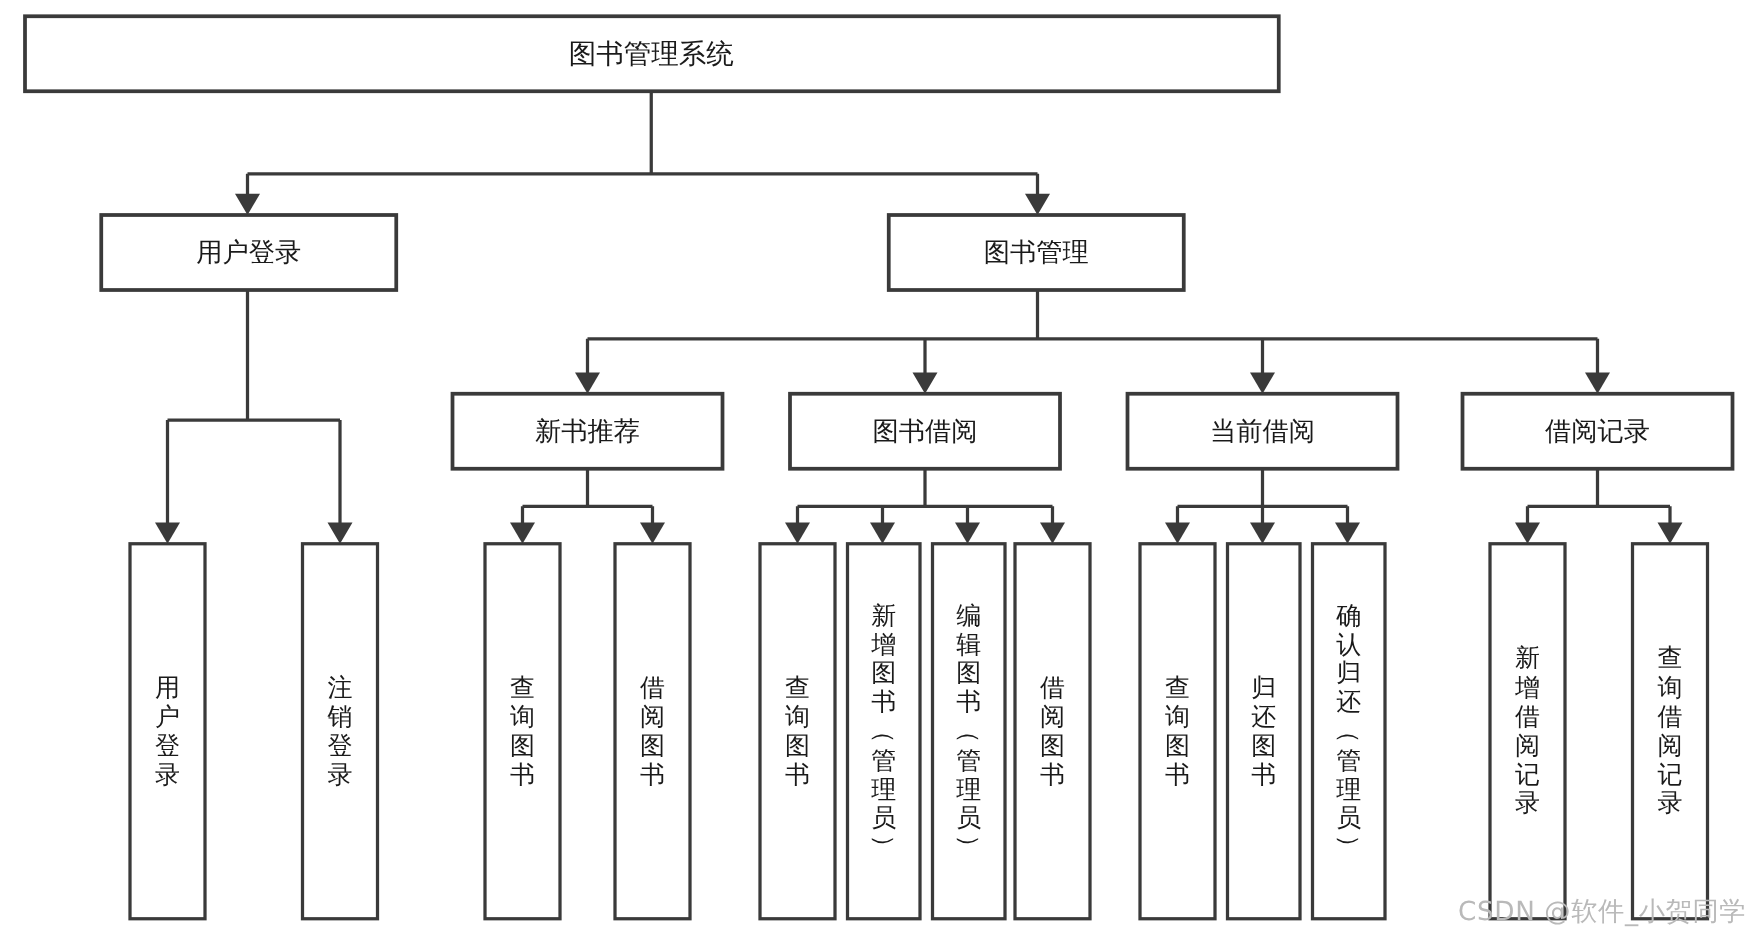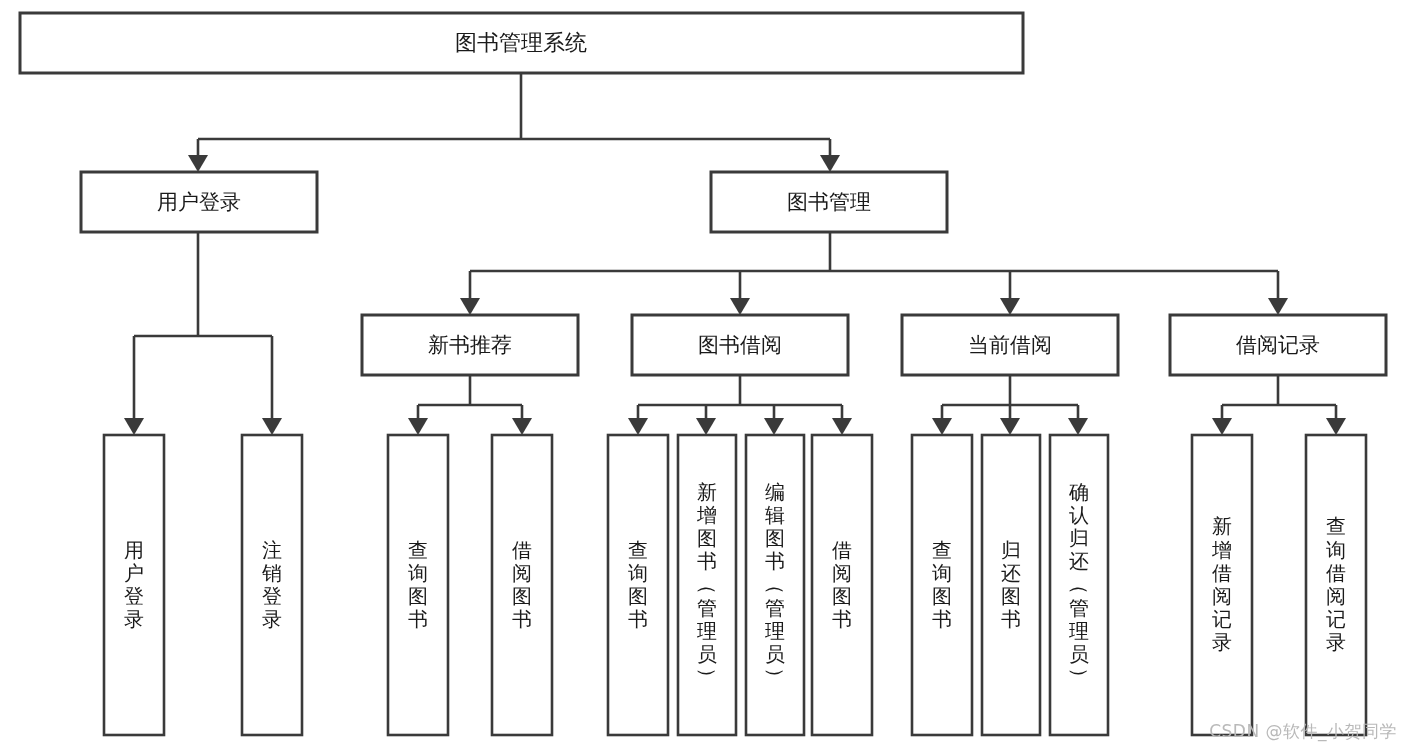--- a/index.html
+++ b/index.html
@@ -76,21 +76,21 @@
     pointer-events: none;
   }
   .vlabel span {
     display: block;
   }
   .watermark {
     position: absolute;
     right: 8px;
     bottom: 4px;
     font-family: "DejaVu Sans", "Liberation Sans", sans-serif;
-    font-size: 17px;
+    font-size: 21px;
     color: #b9b9b9;
     white-space: nowrap;
     letter-spacing: 0.5px;
   }
 </style>
 </head>
 <body>
 
 <div id="diagram-root">
 

